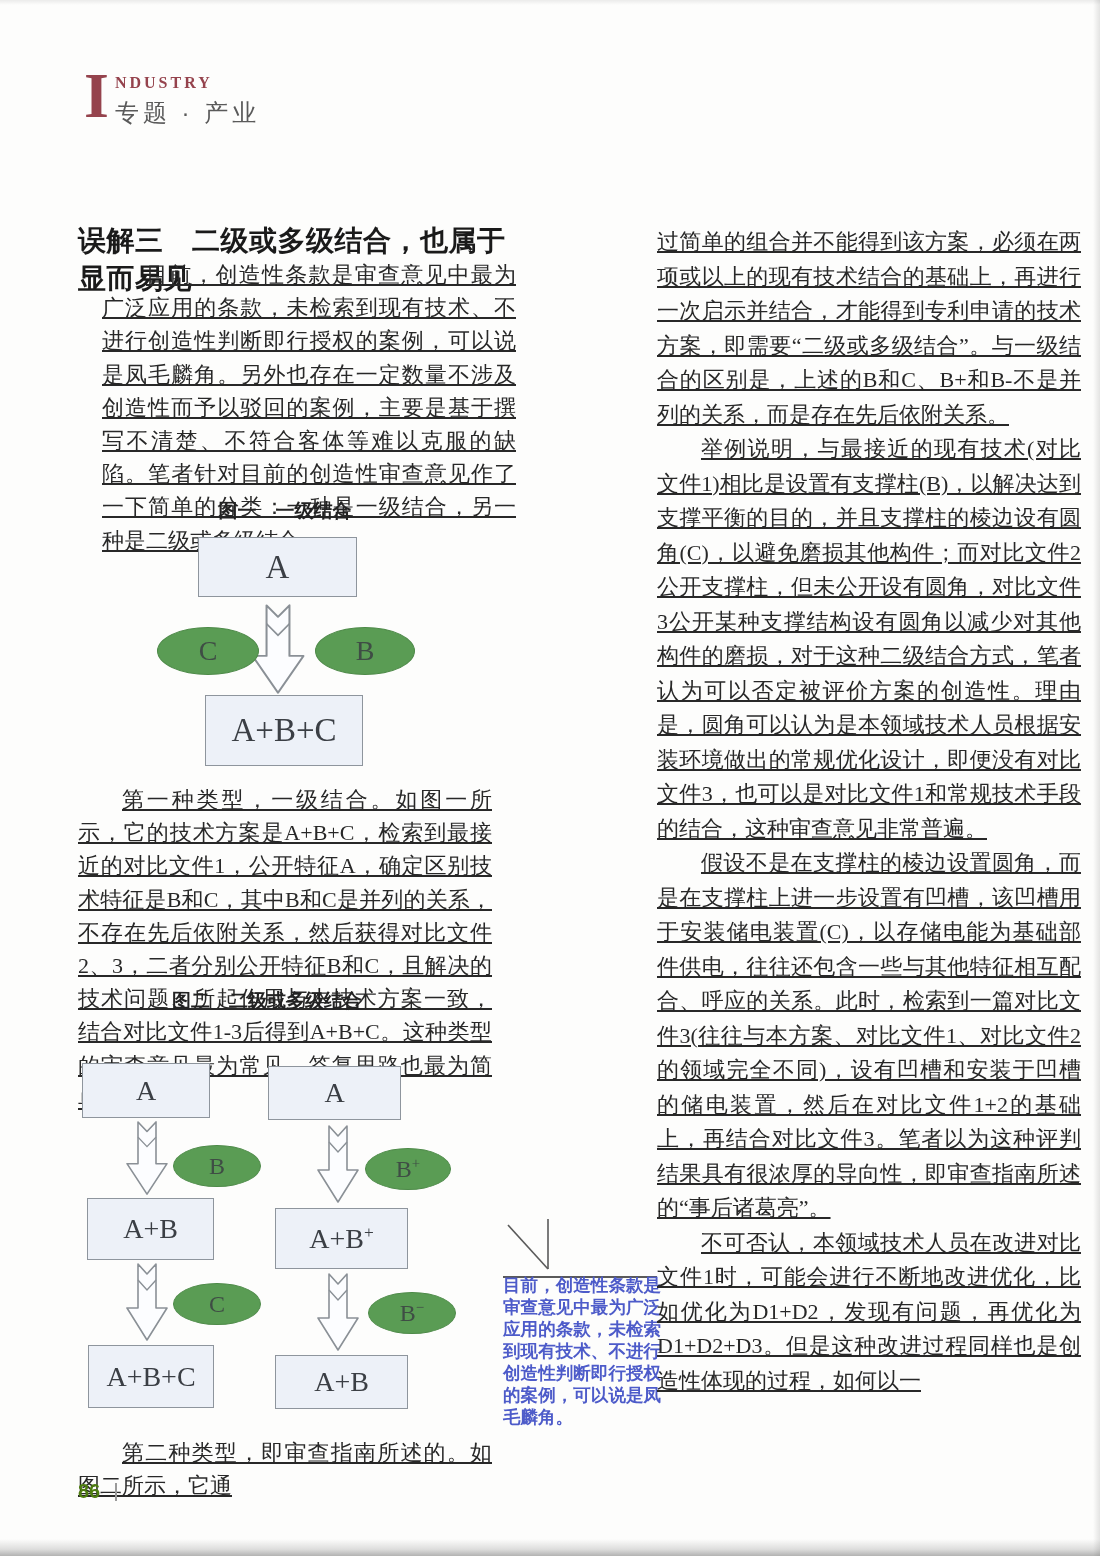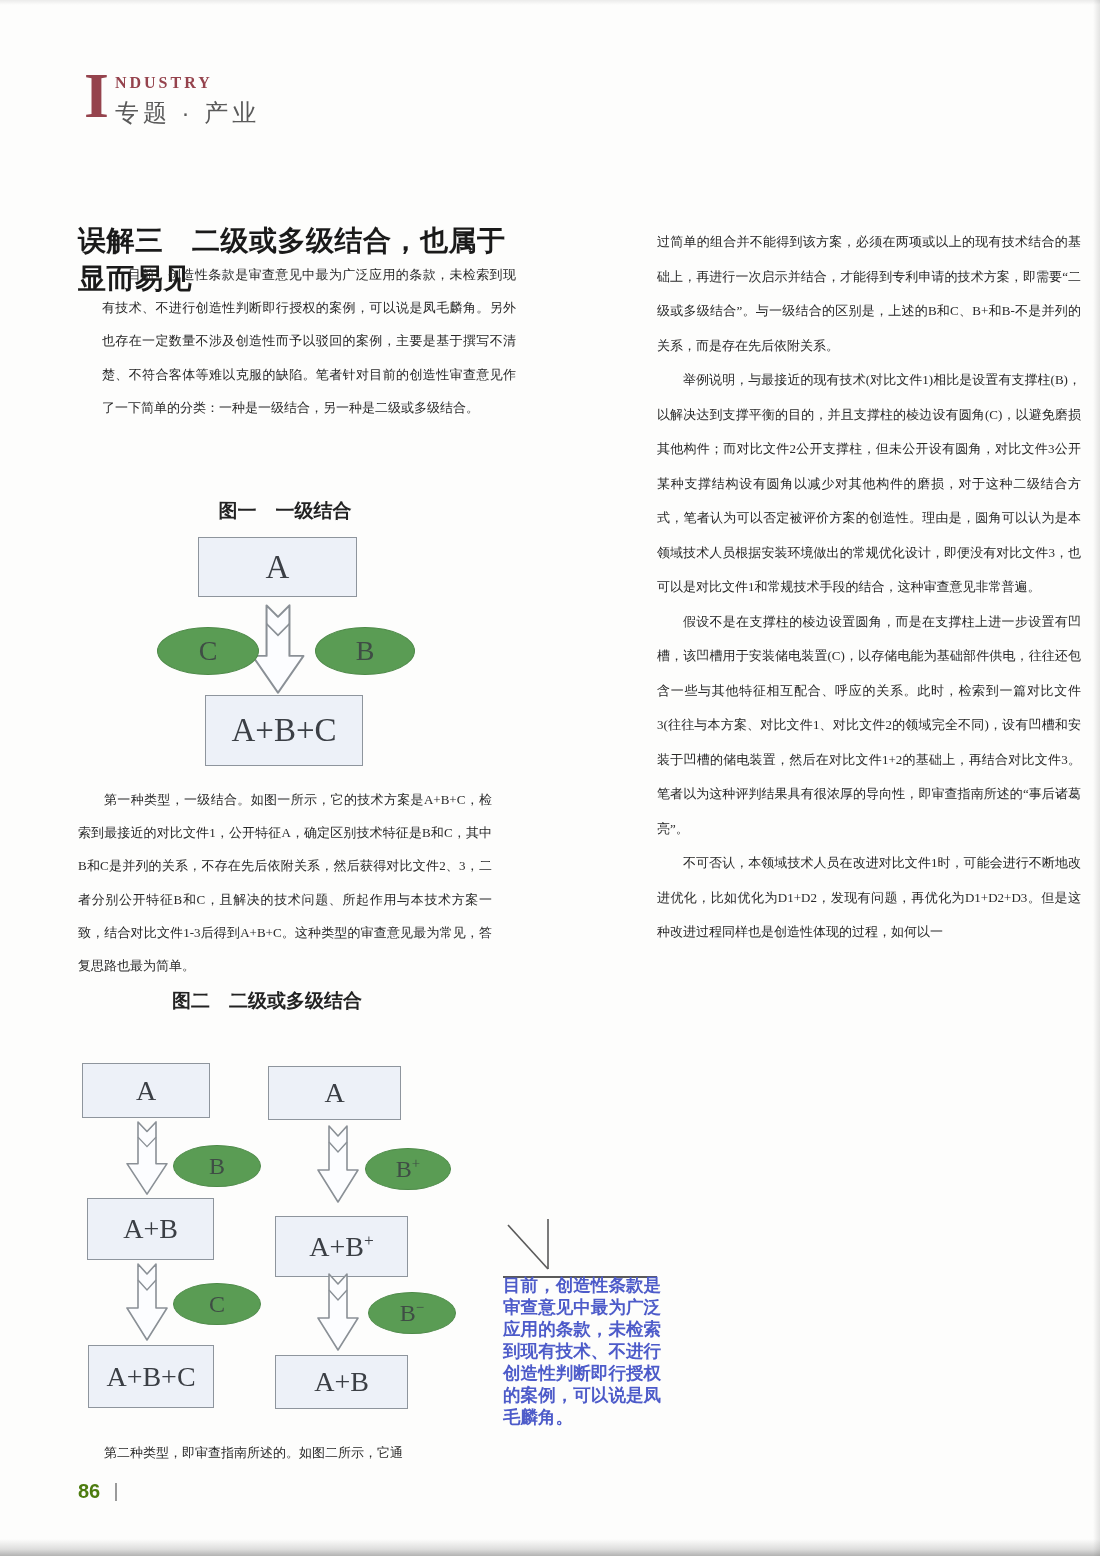--- a/index.html
+++ b/index.html
@@ -15,22 +15,22 @@
   
   .hdr{position:absolute;left:84px;top:64px;display:flex;align-items:flex-start;}
   .hdr-initial{font-family:"Liberation Serif","DejaVu Serif",serif;font-size:64px;line-height:64px;
       color:#95434d;font-weight:bold;margin-right:6px;}
   .hdr-text{padding-top:10px;}
   .hdr-title{font-family:Liberation Serif, serif;font-size:16px;letter-spacing:3px;
       color:#95434d;font-weight:bold;}
   .hdr-sub{font-family:"Liberation Sans","DejaVu Sans",sans-serif;font-size:24px;letter-spacing:4px;
       color:#5a5a5a;margin-top:5px;}
   
-  .para{position:absolute;font-size:13px;line-height:33.2px;text-align:justify;
-      font-family:"Liberation Serif","DejaVu Serif",serif;color:#282828;}
+  .para{position:absolute;font-size:22px;line-height:33.2px;text-align:justify;
+      font-family:"Liberation Serif","DejaVu Serif",serif;color:#282828;text-decoration:underline;}
   .indent{text-indent:2em;}
   .lcol{left:78px;width:414px;}
   .rcol{left:657px;width:424px;line-height:34.5px;}
   .heading{position:absolute;left:78px;top:222px;width:440px;
       font-family:"Liberation Sans","DejaVu Sans",sans-serif;font-weight:bold;
       font-size:28px;color:#1a1a1a;letter-spacing:0.5px;}
   .figcap{position:absolute;left:78px;width:414px;text-align:center;
       font-family:"Liberation Sans","DejaVu Sans",sans-serif;font-weight:bold;
       font-size:19px;color:#222222;}
   
@@ -127,21 +127,21 @@
 
   <div class="fbox fmed" style="left:268px;top:1066px;width:133px;height:54px;">
     <span>A</span>
   </div>
   <svg class="arrow" style="left:316px;top:1124px;" width="44" height="80">
       <use href="#arrowDown"></use>
     </svg>
   <div class="ell ell-med" style="left:365px;top:1148px;width:84px;height:40px;">
     <span><span>B</span><span class="sup">+</span></span>
   </div>
-  <div class="fbox fmed" style="left:275px;top:1208px;width:133px;height:61px;margin-top:8px;">
+  <div class="fbox fmed" style="left:275px;top:1208px;width:133px;height:61px;">
     <span><span>A+B</span><span class="sup">+</span></span>
   </div>
   <svg class="arrow" style="left:316px;top:1272px;" width="44" height="80">
       <use href="#arrowDown"></use>
     </svg>
   <div class="ell ell-med" style="left:368px;top:1292px;width:86px;height:40px;">
     <span><span>B</span><span class="sup">−</span></span>
   </div>
   <div class="fbox fmed" style="left:275px;top:1355px;width:133px;height:54px;">
     <span>A+B</span>

